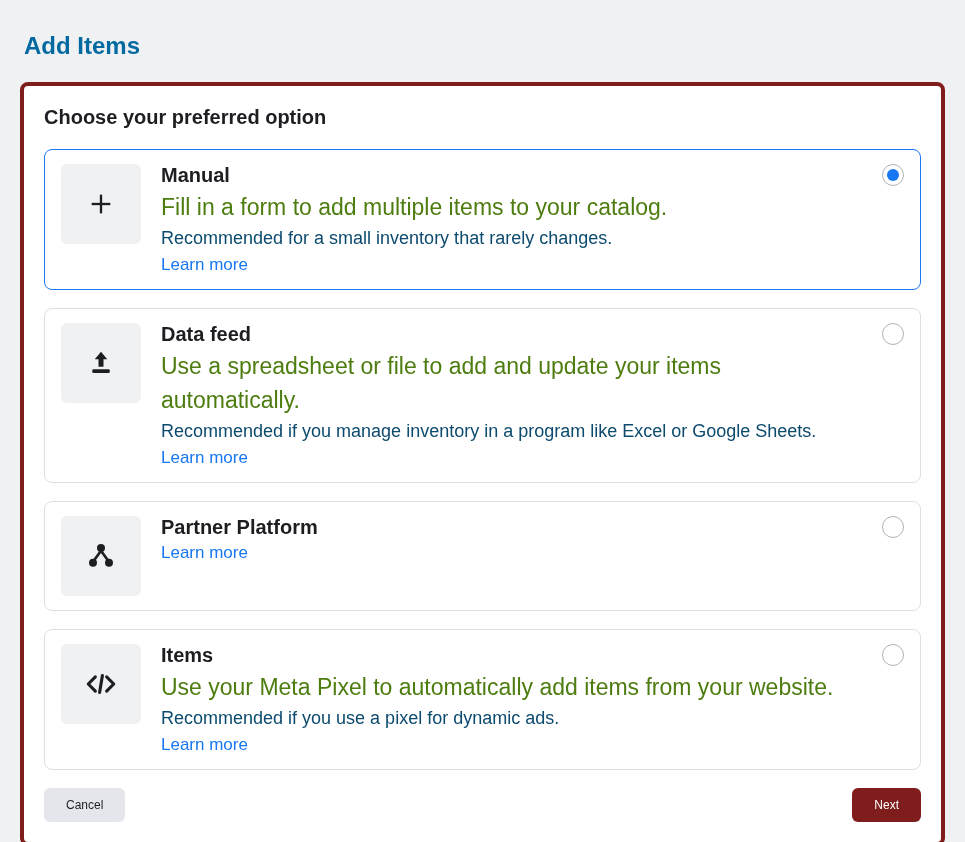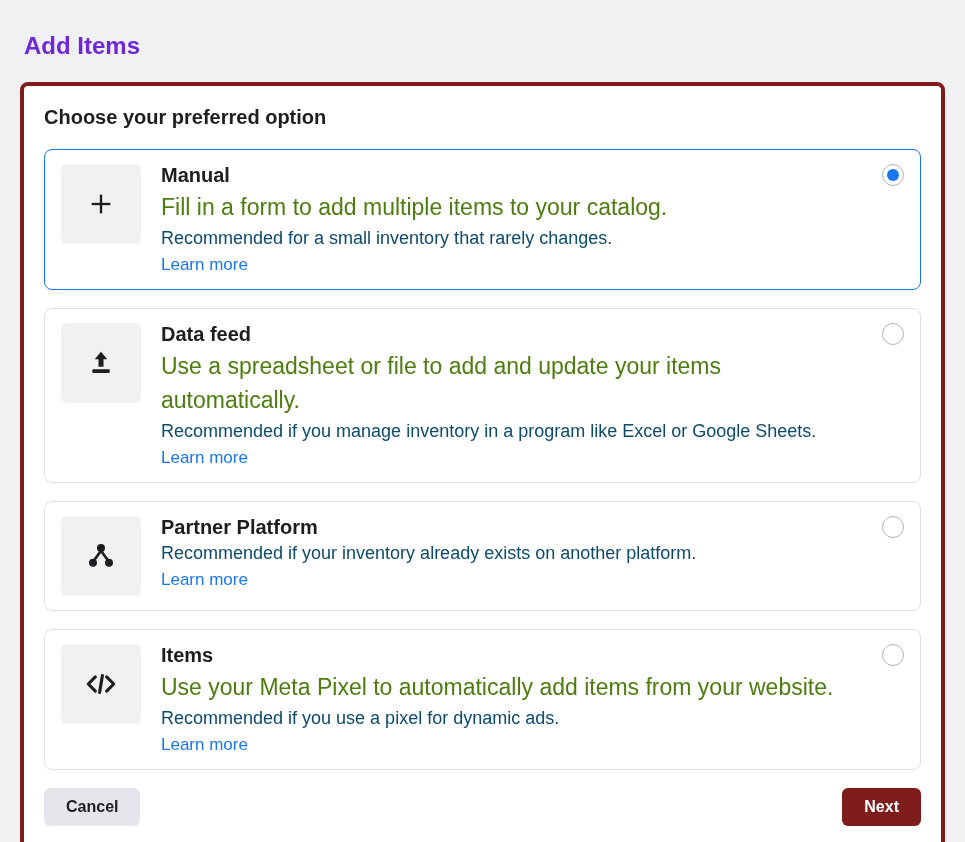--- a/index.html
+++ b/index.html
@@ -6,21 +6,21 @@
   body {
     font-family: -apple-system, BlinkMacSystemFont, "Segoe UI", Helvetica, Arial, sans-serif;
     background: #f0f1f2;
     width: 965px;
     height: 842px;
     padding: 20px;
   }
   .page-title {
     font-size: 24px;
     font-weight: 700;
-    color: #6d28d9;
+    color: #0369a1;
     margin: 12px 0 22px 4px;
   }
   .card {
     background: #fff;
     border: 4px solid #7f1d1d;
     border-radius: 8px;
     padding: 20px;
   }
   .subtitle {
     font-size: 20px;
@@ -99,22 +99,22 @@
   }
   .footer {
     display: flex;
     justify-content: space-between;
     margin-top: 2px;
   }
   .btn {
     border: none;
     border-radius: 6px;
     padding: 10px 22px;
-    font-size: 16px;
-    font-weight: 700;
+    font-size: 12px;
+    font-weight: 400;
     cursor: pointer;
   }
   .btn-cancel { background: #e4e6eb; color: #1c1e21; }
   .btn-next { background: #7f1d1d; color: #fff; }
 </style>
 </head>
 <body>
 
 <h1 class="page-title">Add Items</h1>
 
@@ -157,21 +157,20 @@
     <div class="icon-box">
       <svg width="32" height="32" viewBox="0 0 24 24" fill="currentColor">
           <circle cx="12" cy="6" r="3"></circle>
           <circle cx="6" cy="17" r="3"></circle>
           <circle cx="18" cy="17" r="3"></circle>
           <path d="M12 8 L7 15 M12 8 L17 15" stroke="currentColor" stroke-width="2" fill="none"></path>
         </svg>
     </div>
     <div class="content">
       <div class="heading">Partner Platform</div>
-      <div class="rec">Recommended if your inventory already exists on another platform.</div>
       <a href="#" class="learn">Learn more</a>
     </div>
     <div class="radio"></div>
   </div>
 
   <div class="option">
     <div class="icon-box">
       <svg width="34" height="34" viewBox="0 0 24 24" fill="none" stroke="currentColor" stroke-width="2.2" stroke-linecap="round" stroke-linejoin="round">
           <polyline points="8 7 3 12 8 17"></polyline>
           <polyline points="16 7 21 12 16 17"></polyline>

